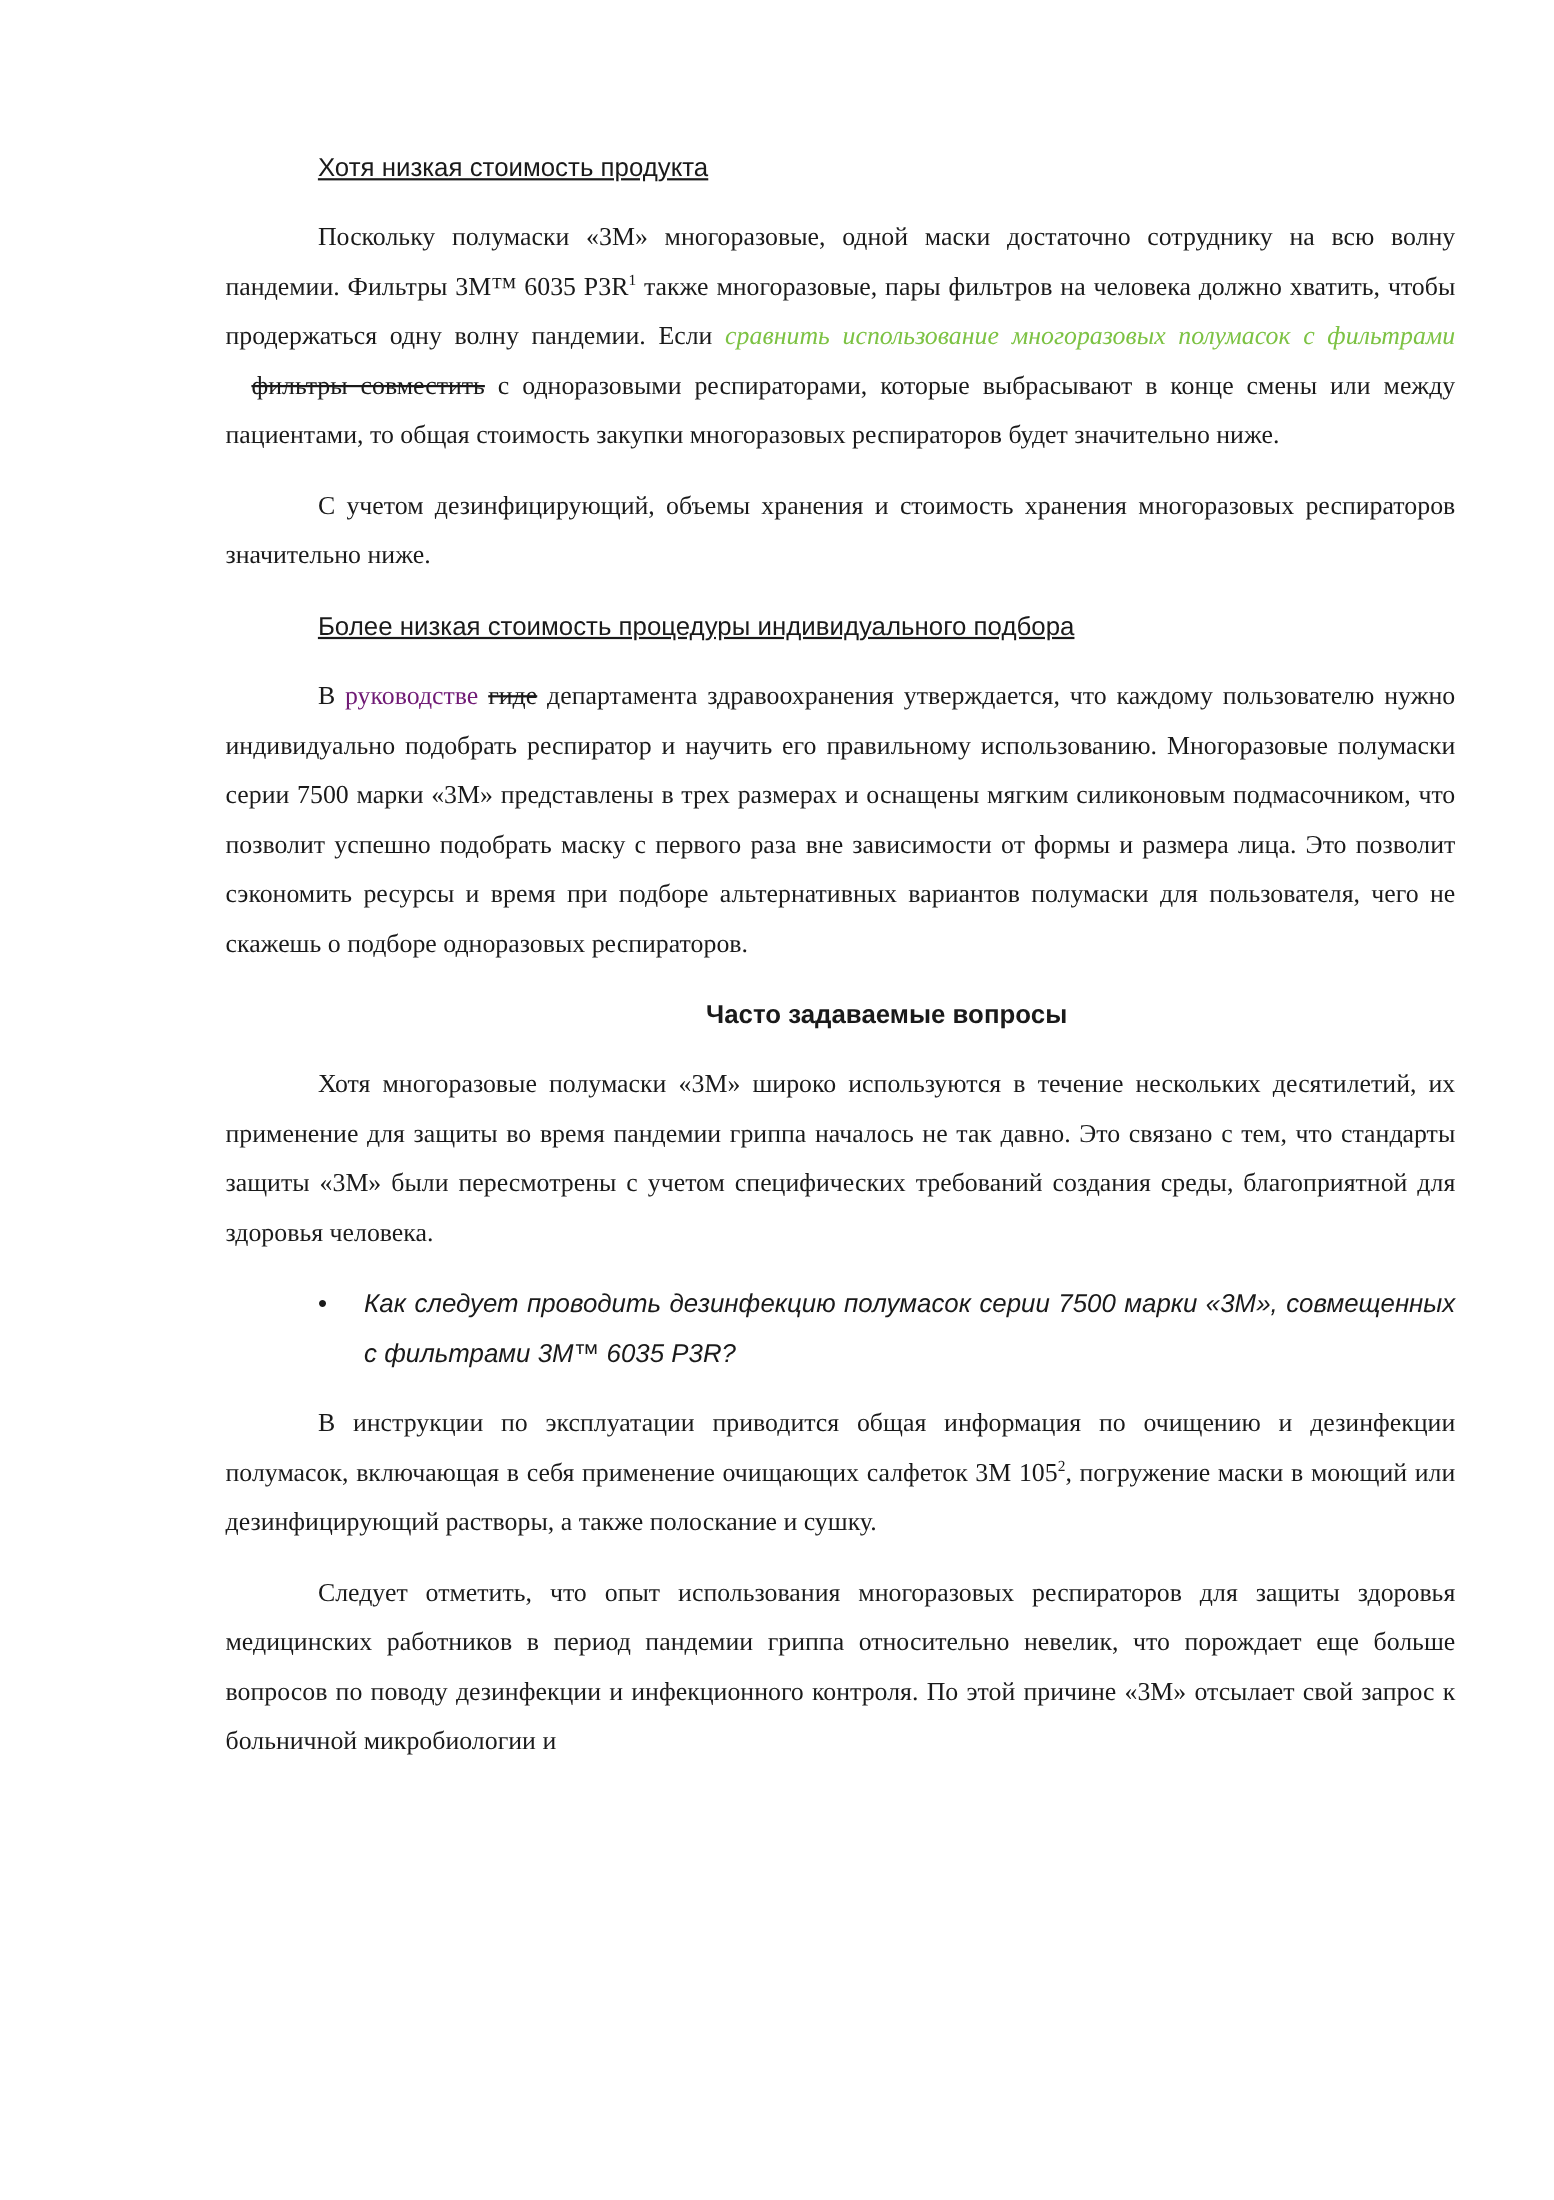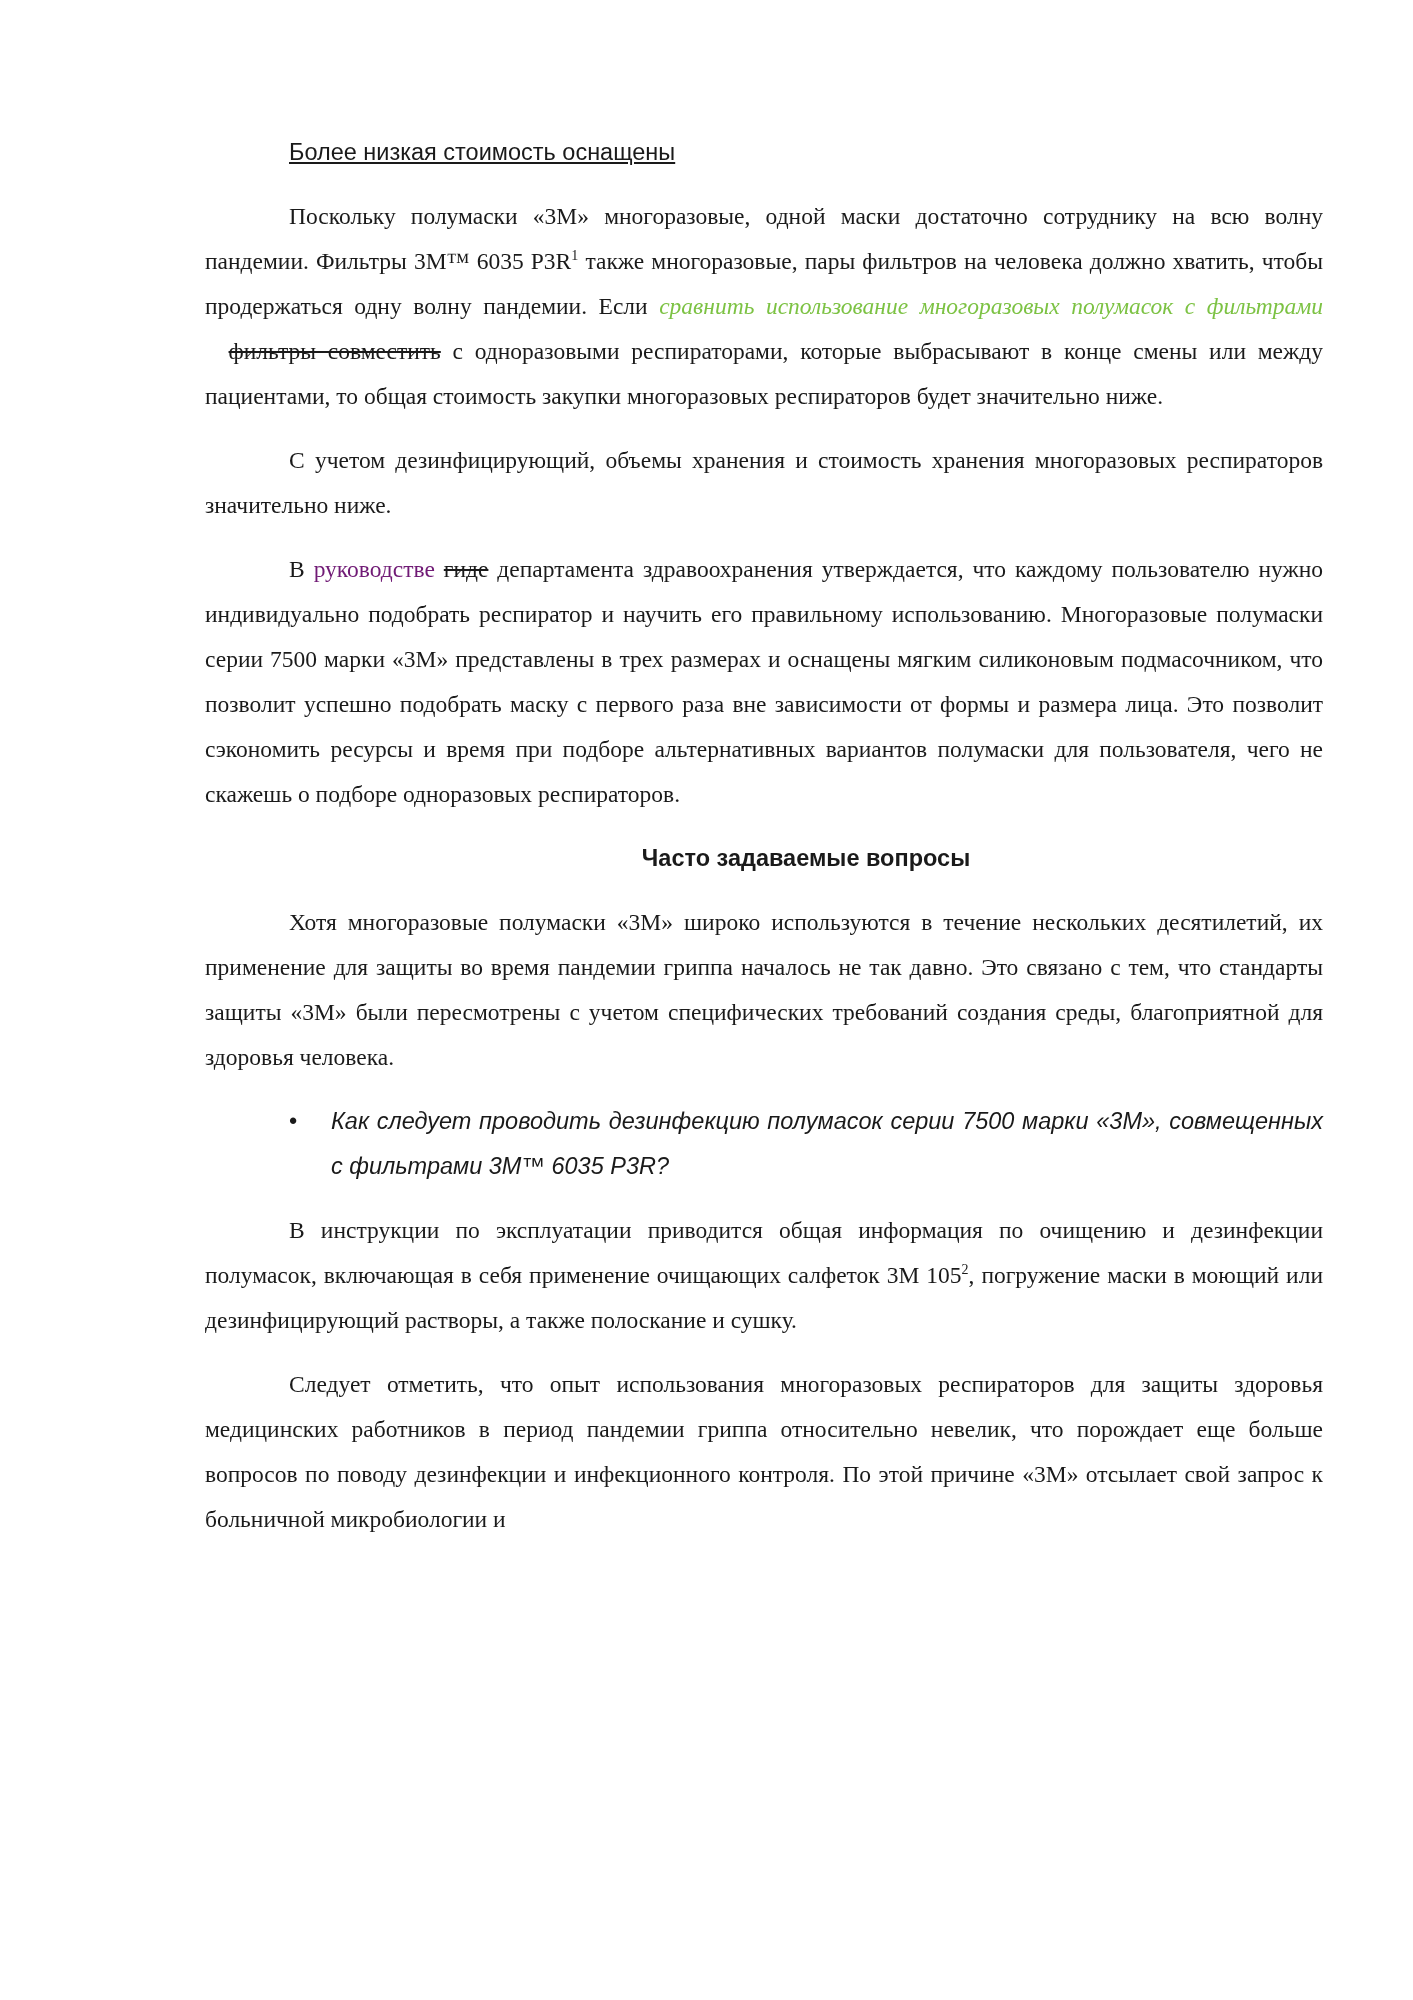--- a/index.html
+++ b/index.html
@@ -17,28 +17,31 @@
   .bullet { display: flex; font-size: 23.5px; line-height: 45px; margin: 0 0 19px 0; padding-left: 84px; }
   .bullet .dot { width: 42px; flex: none; }
   .bullet .txt { flex: 1; font-style: italic; text-align: justify; }
 </style>
 </head>
 <body>
 
 <div class="page">
 
   <div class="heading u">
-    <span>Более низкая стоимость оснащены</span>
+    <span>Хотя низкая стоимость продукта</span>
   </div>
 
   <p class="p"><span>Поскольку полумаски «3М» многоразовые, одной маски достаточно сотруднику на всю волну пандемии. Фильтры 3М™ 6035 P3R</span><sup>1</sup><span> также многоразовые, пары фильтров на человека должно хватить, чтобы продержаться одну волну пандемии. Если </span><span class="ins">сравнить использование многоразовых полумасок с фильтрами</span><span style="white-space:pre">  </span><span class="del">фильтры совместить</span><span> с одноразовыми респираторами, которые выбрасывают в конце смены или между пациентами, то общая стоимость закупки многоразовых респираторов будет значительно ниже.</span></p>
 
 
   <p class="p">С учетом дезинфицирующий, объемы хранения и стоимость хранения многоразовых респираторов значительно ниже.</p>
 
+  <div class="heading u">
+    <span>Более низкая стоимость процедуры индивидуального подбора</span>
+  </div>
 
   <p class="p"><span>В </span><span class="ins2">руководстве</span><span> </span><span class="del">гиде</span><span> департамента здравоохранения утверждается, что каждому пользователю нужно индивидуально подобрать респиратор и научить его правильному использованию. Многоразовые полумаски серии 7500 марки «3М» представлены в трех размерах и оснащены мягким силиконовым подмасочником, что позволит успешно подобрать маску с первого раза вне зависимости от формы и размера лица. Это позволит сэкономить ресурсы и время при подборе альтернативных вариантов полумаски для пользователя, чего не скажешь о подборе одноразовых респираторов.</span></p>
 
   <div class="heading b">
     <span>Часто задаваемые вопросы</span>
   </div>
 
   <p class="p">Хотя многоразовые полумаски «3М» широко используются в течение нескольких десятилетий, их применение для защиты во время пандемии гриппа началось не так давно. Это связано с тем, что стандарты защиты «3М» были пересмотрены с учетом специфических требований создания среды, благоприятной для здоровья человека.</p>
 
   <div class="bullet">

